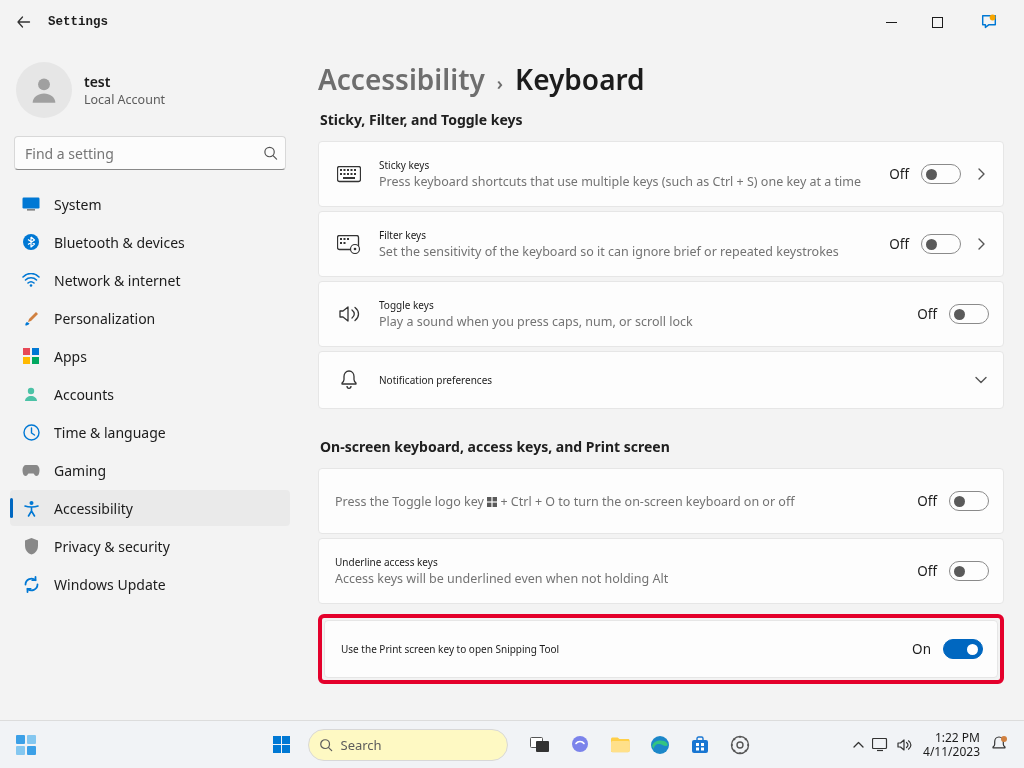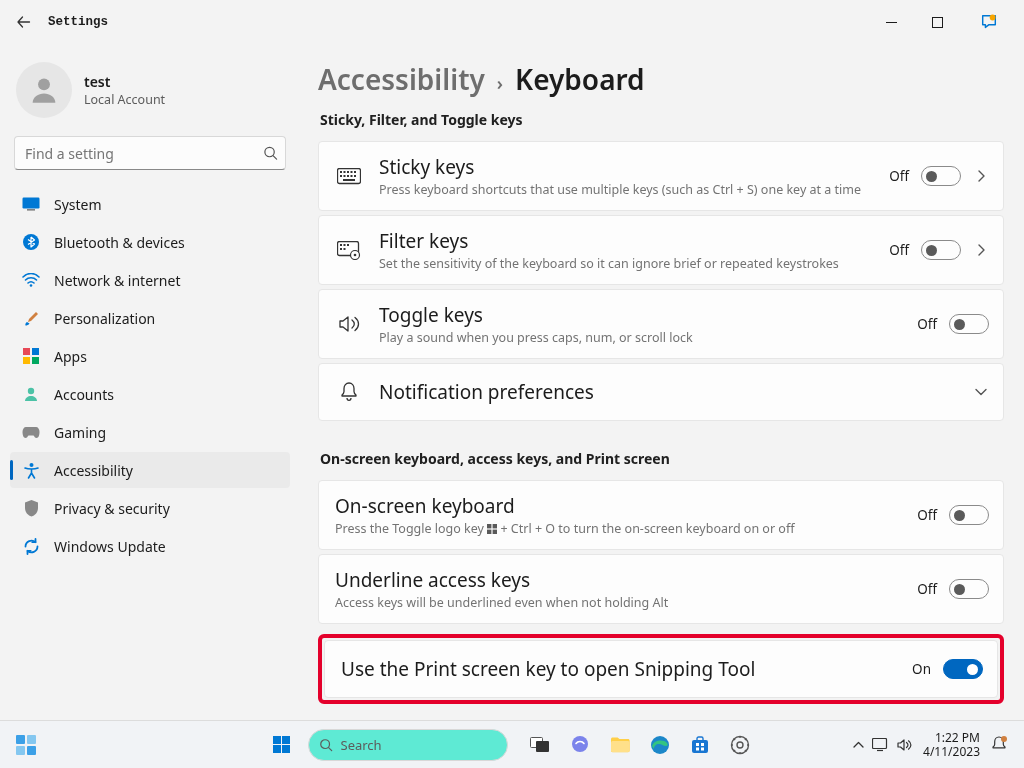--- a/index.html
+++ b/index.html
@@ -41,21 +41,21 @@
   .bc-current { font-size:28px; color:#1c1c1c; font-weight:600; }
   .section-label { font-size:14px; font-weight:700; color:#202020; margin:8px 0 12px 2px; }
   .section-label.mt { margin-top:28px; }
 
   .card-group { display:flex; flex-direction:column; gap:4px; }
   .card { background:#fdfdfd; border:1px solid #e6e6e6; border-radius:4px; padding:12px 14px 12px 16px; display:flex; align-items:center; gap:16px; min-height:66px; }
   .card.compact { min-height:58px; padding-top:14px; padding-bottom:14px;justify-content:flex-end; }
   .card.single-line .card-title { margin-bottom:0; }
   .card .lead-icon { width:28px; display:flex; justify-content:center; color:#333; }
   .card-text { flex:1; }
-  .card-title { font-size:19px; color:#1c1c1c; margin-bottom:1px; }
+  .card-title { font-size:10px; color:#1c1c1c; margin-bottom:1px; }
   .card-sub { font-size:12.5px; color:#737373; }
   .card-sub .win-glyph { display:inline-block; vertical-align:-1px; }
   .trail { display:flex; align-items:center; gap:12px; }
   .state-label { font-size:13.5px; color:#1c1c1c; }
 
   
   .toggle { width:40px; height:20px; border:1px solid #8a8a8a; border-radius:10px; position:relative; background:#fdfdfd; }
   .toggle .knob { position:absolute; top:3.5px; left:4px; width:11px; height:11px; border-radius:50%; background:#5a5a5a; }
   .toggle.on { background:#0067c0; border-color:#0067c0; }
   .toggle.on .knob { left:auto; right:4px; background:#fff; }
@@ -63,21 +63,21 @@
   .chevron { color:#555; width:16px; display:flex; justify-content:center; }
 
   .highlight-box { border:4px solid #e4002b; border-radius:6px; padding:2px; margin-top:6px; }
   .highlight-box .card { border:1px solid #e6e6e6; }
 
   
   .taskbar { height:48px; background:#f1f3f6; border-top:1px solid #dcdcdc; display:flex; align-items:center; padding:0 8px; }
   .tb-left { width:160px; display:flex; align-items:center; }
   .widgets-btn { width:36px; height:36px; display:flex; align-items:center; justify-content:center; color:#0078d4; }
   .tb-center { flex:1; display:flex; align-items:center; justify-content:center; gap:4px; }
-  .tb-search { display:flex; align-items:center; gap:8px; width:200px; height:32px; background:#5eead4; border:1px solid #d8d8d8; border-radius:16px; padding:0 10px; color:#5c5c5c; font-size:13px; margin-left:4px; margin-right:10px;}
+  .tb-search { display:flex; align-items:center; gap:8px; width:200px; height:32px; background:#fef9c3; border:1px solid #d8d8d8; border-radius:16px; padding:0 10px; color:#5c5c5c; font-size:13px; margin-left:4px; margin-right:10px;}
   .tb-icon { width:36px; height:36px; display:flex; align-items:center; justify-content:center; border-radius:4px; }
   .start-logo { display:grid; grid-template-columns:8px 8px; grid-template-rows:8px 8px; gap:1.5px; }
   .start-logo span { background:#0078d4; }
   .tb-right { display:flex; align-items:center; gap:10px; padding-right:6px; color:#1c1c1c; }
   .tray-icons { display:flex; align-items:center; gap:8px; font-size:14px; color:#333; }
   .clock { text-align:right; font-size:12px; line-height:14px; }
   .notif { width:20px; height:20px; }
 
   svg { display:block; }
 </style>
@@ -187,20 +187,29 @@
           <span>Apps</span>
         </div>
         <div class="nav-item">
           <span class="nav-icon">
               <svg width="16" height="16" viewBox="0 0 16 16">
                 <circle cx="8" cy="5" r="3.2" fill="#4cc2a6"></circle>
                 <path d="M2 15c0-3 3-5 6-5s6 2 6 5z" fill="#4cc2a6"></path>
               </svg>
             </span>
           <span>Accounts</span>
+        </div>
+        <div class="nav-item">
+          <span class="nav-icon">
+              <svg width="17" height="17" viewBox="0 0 17 17">
+                <circle cx="8.5" cy="8.5" r="7.5" fill="none" stroke="#0078d4" stroke-width="1.4"></circle>
+                <path d="M8.5 4v5l3 2" stroke="#0078d4" stroke-width="1.4" fill="none" stroke-linecap="round"></path>
+              </svg>
+            </span>
+          <span>Time &amp; language</span>
         </div>
         <div class="nav-item">
           <span class="nav-icon">
               <svg width="18" height="13" viewBox="0 0 18 13">
                 <path d="M4 1h10c2 0 3.5 2 3.5 5s-1 6-3 6c-1.5 0-2-1.5-3-2.5H6.5C5.5 10.5 5 12 3.5 12c-2 0-3-3-3-6S2 1 4 1z" fill="#888"></path>
               </svg>
             </span>
           <span>Gaming</span>
         </div>
         <div class="nav-item selected">
@@ -343,21 +352,20 @@
               </span>
           </div>
         </div>
       </div>
 
       <div class="section-label mt">On-screen keyboard, access keys, and Print screen</div>
 
       <div class="card-group">
         <div class="card">
           <div class="card-text">
-            <div class="card-title">On-screen keyboard</div>
             <div class="card-sub">
               <span>Press the Toggle logo key </span><span class="win-glyph"><svg width="10" height="10" viewBox="0 0 10 10">
                     <rect x="0" y="0" width="4.4" height="4.4" fill="#5a5a5a"></rect>
                     <rect x="5.6" y="0" width="4.4" height="4.4" fill="#5a5a5a"></rect>
                     <rect x="0" y="5.6" width="4.4" height="4.4" fill="#5a5a5a"></rect>
                     <rect x="5.6" y="5.6" width="4.4" height="4.4" fill="#5a5a5a"></rect>
                   </svg></span><span> + Ctrl + O to turn the on-screen keyboard on or off</span>
             </div>
           </div>
           <div class="trail">

